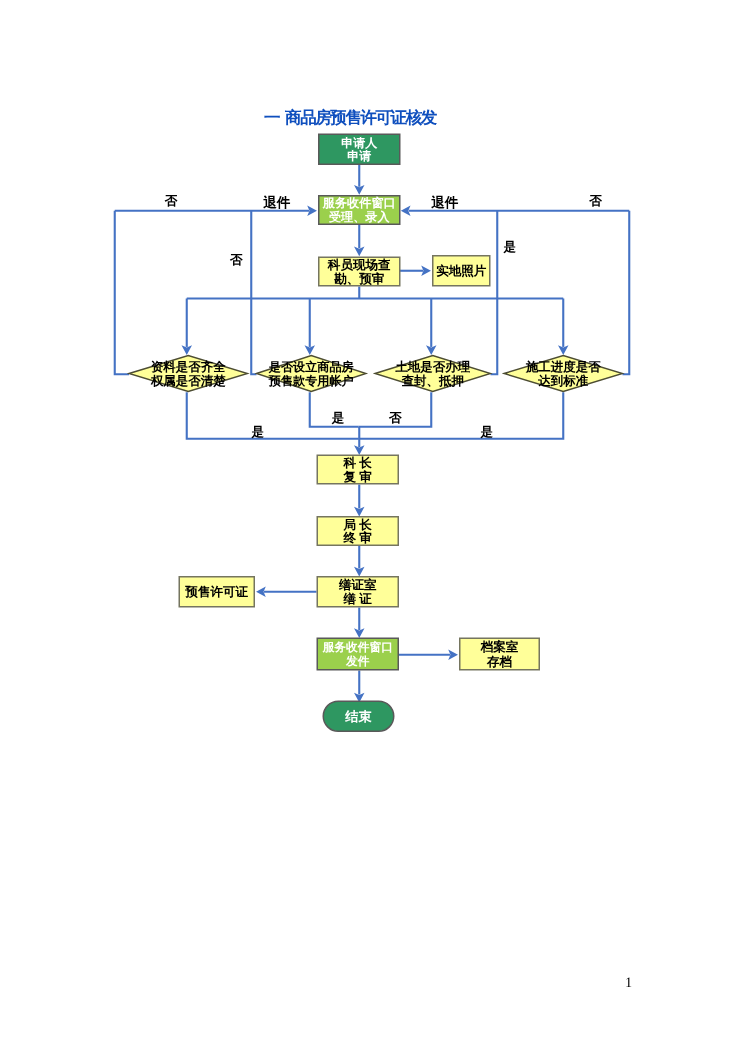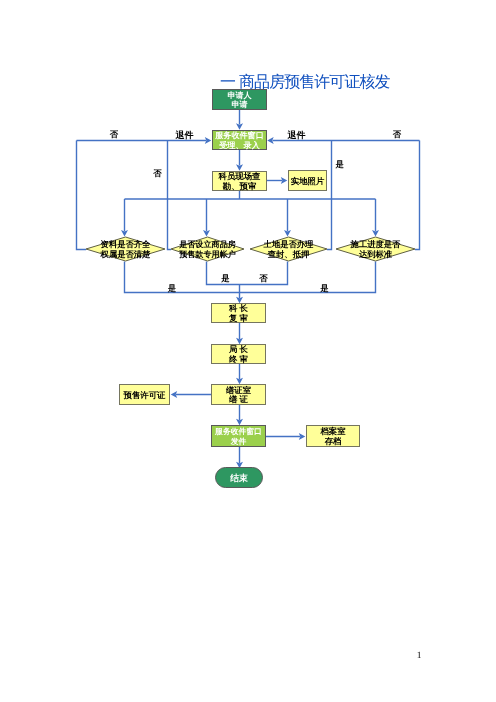--- a/index.html
+++ b/index.html
@@ -2,21 +2,21 @@
 <html><head>
 <meta charset="utf-8">
 <title>商品房预售许可证核发</title>
 <style>
   html,body{margin:0;padding:0;background:#ffffff;}
   *{-webkit-font-smoothing:antialiased;text-rendering:geometricPrecision;}
   body{width:496px;height:702px;overflow:hidden;}
   #page{position:relative;width:496px;height:702px;background:#ffffff;}
   svg#chart{position:absolute;left:0;top:0;display:block;}
   .ttl{position:absolute;left:176px;top:72px;font-family:"Liberation Sans",sans-serif;
-       font-weight:normal;font-size:16px;color:#0F4FBE;letter-spacing:-0.95px;white-space:nowrap;margin-left:44px;}
+       font-weight:bold;font-size:11px;color:#0F4FBE;letter-spacing:-0.95px;white-space:nowrap;}
   .ttl .mk{margin-right:4px;}
   .pgno{position:absolute;left:413px;top:651px;width:12px;text-align:center;
         font-family:"Liberation Serif",serif;font-size:9.5px;color:#000;}
   text{font-family:"Liberation Serif",serif;font-weight:600;}
 </style>
 </head>
 <body>
 
 <div id="page">
   <svg id="chart" width="496" height="702" viewBox="0 0 496 702">

